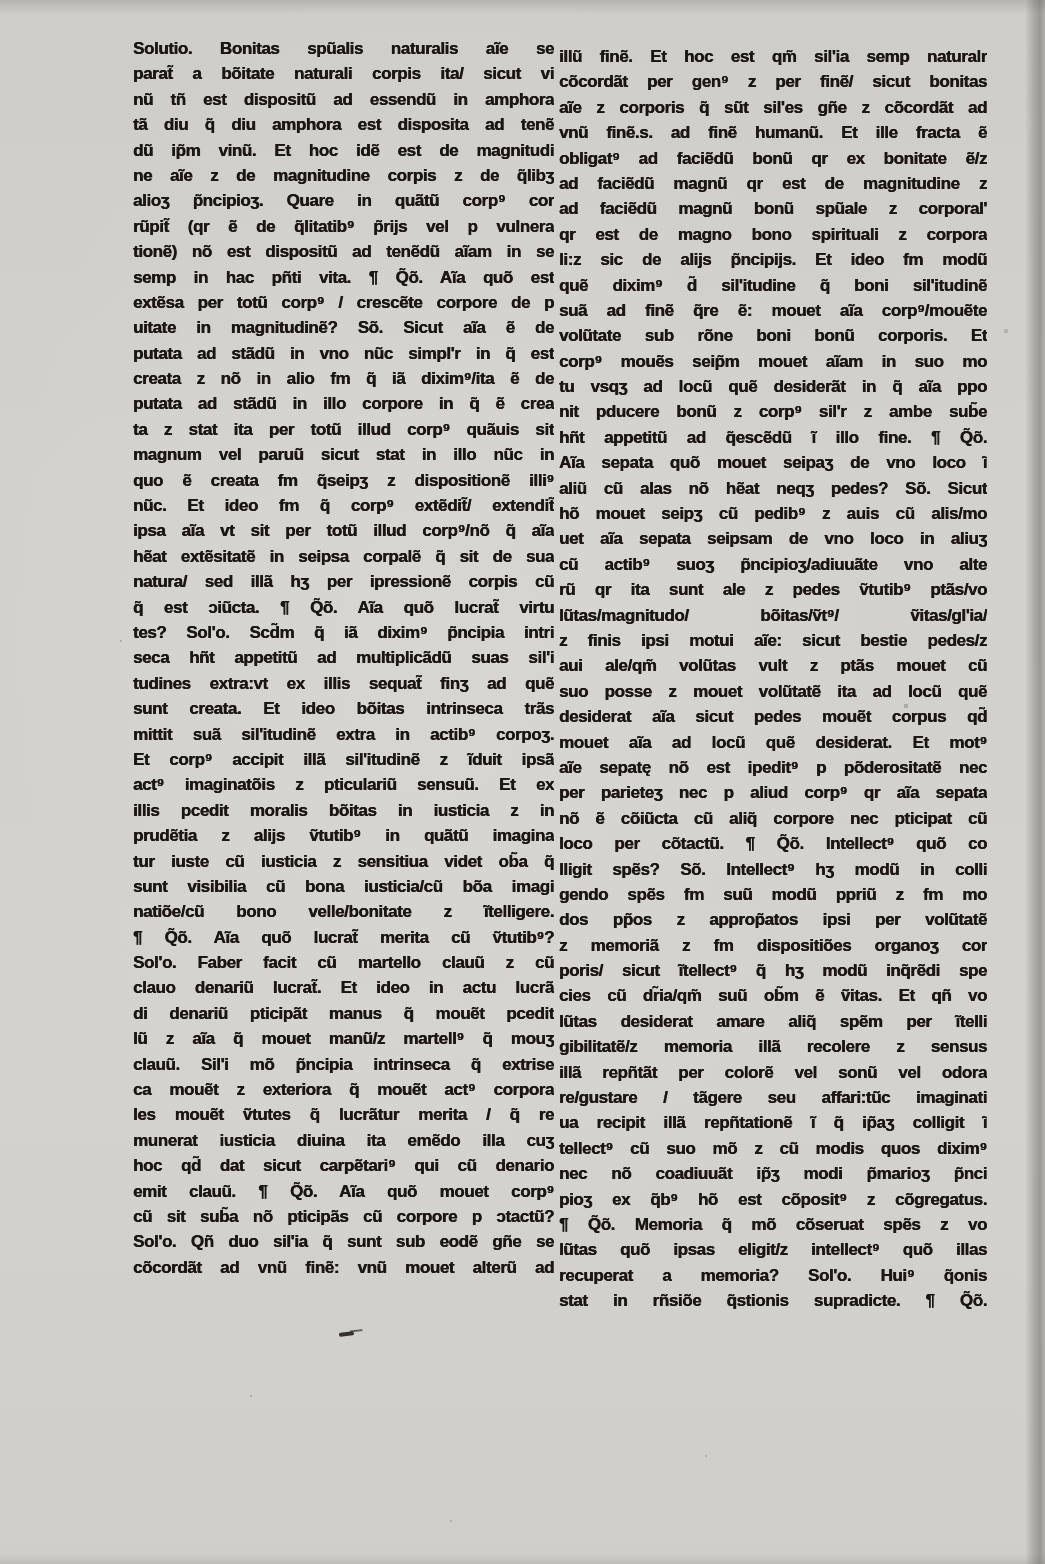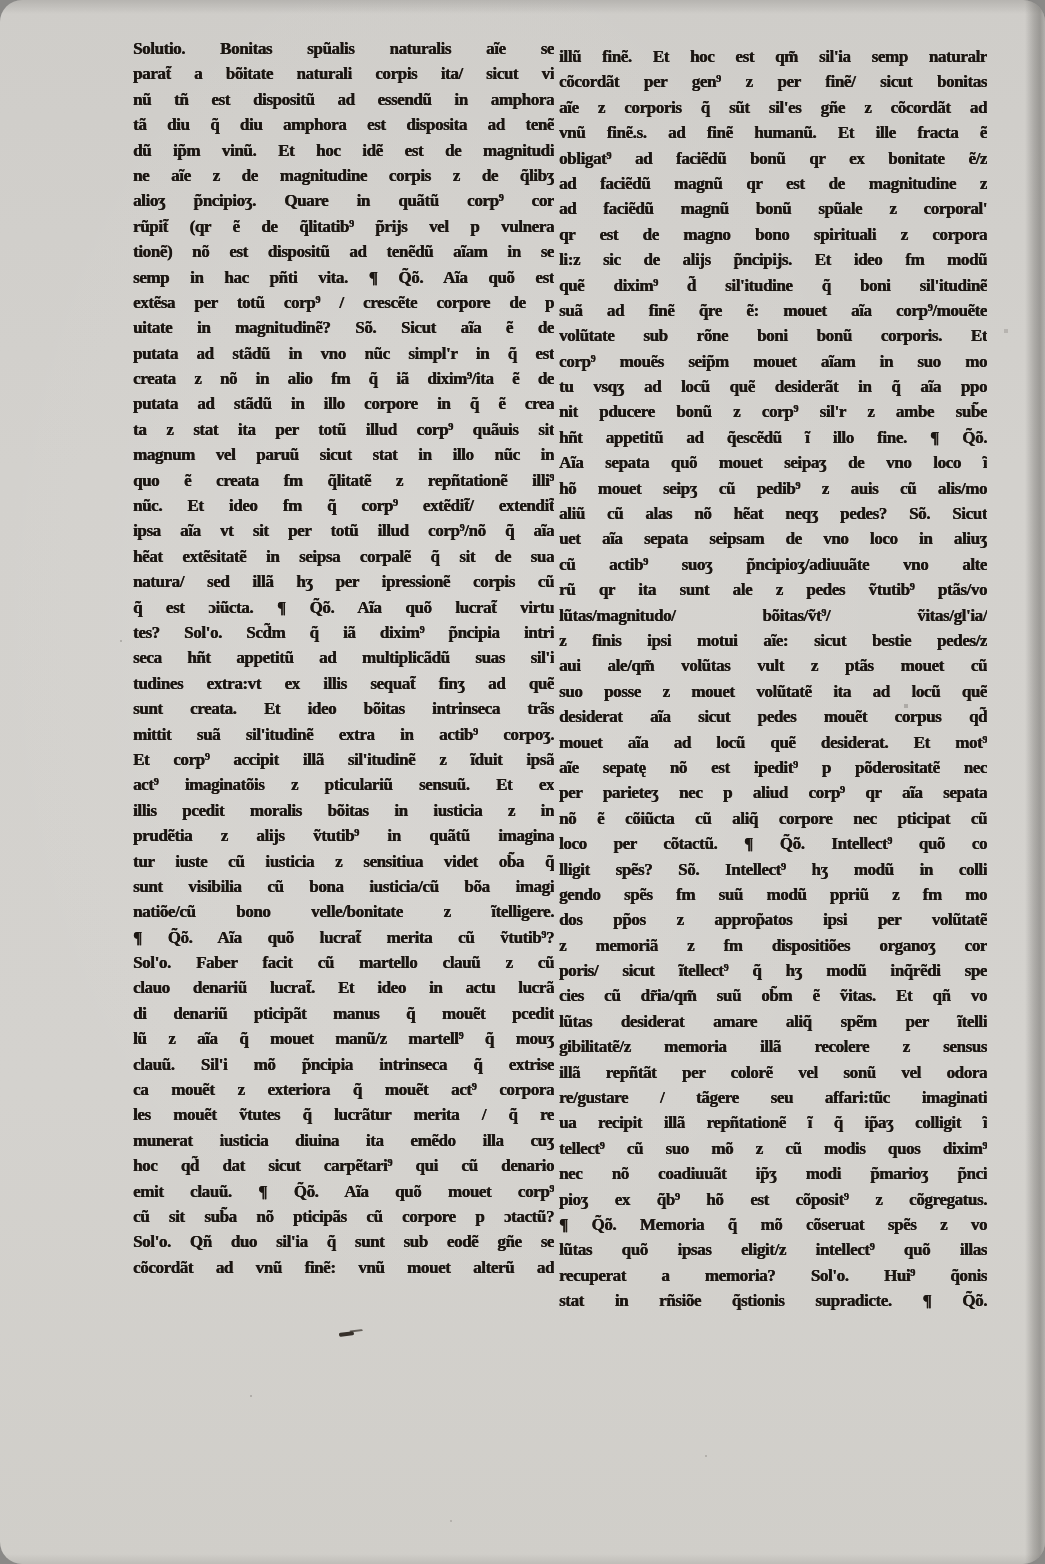--- a/index.html
+++ b/index.html
@@ -8,22 +8,21 @@
     background: #8a8987;
   }
   .scan {
     position: relative;
     width: 1045px;
     height: 1564px;
     overflow: hidden;
     background:
       radial-gradient(ellipse at 42% 40%, rgba(255,255,255,0.10) 0%, rgba(0,0,0,0) 55%),
       linear-gradient(180deg, #cfcdc9 0%, #d3d1cd 30%, #d4d2ce 70%, #d0cec9 100%);
-    font-family: Liberation Serif, serif;
-    border-radius: 22px;
+    font-family: Liberation Sans, sans-serif;
   }
   
   .edge-right {
     position: absolute;
     top: 0; right: 0;
     width: 20px; height: 100%;
     background: linear-gradient(to right,
       rgba(90,88,85,0.00) 0%,
       rgba(90,88,85,0.30) 45%,
       rgba(80,78,75,0.42) 75%,
@@ -99,21 +98,21 @@
       <div class="text-line">rũpit̃ (qr ẽ de q̃litatib⁹ p̃rijs vel p vulnera</div>
       <div class="text-line">tionẽ) nõ est dispositũ ad tenẽdũ aĩam in se</div>
       <div class="text-line">semp in hac pñti vita. ¶ Q̃õ. Aĩa quõ est</div>
       <div class="text-line">extẽsa per totũ corp⁹ / crescẽte corpore de p</div>
       <div class="text-line">uitate in magnitudinẽ? Sõ. Sicut aĩa ẽ de</div>
       <div class="text-line">putata ad stãdũ in vno nũc simpl'r in q̃ est</div>
       <div class="text-line">creata z nõ in alio fm q̃ iã dixim⁹/ita ẽ de</div>
       <div class="text-line">putata ad stãdũ in illo corpore in q̃ ẽ crea</div>
       <div class="text-line">ta z stat ita per totũ illud corp⁹ quãuis sit</div>
       <div class="text-line">magnum vel paruũ sicut stat in illo nũc in</div>
-      <div class="text-line">quo ẽ creata fm q̃litatẽ z repñtationẽ illi⁹</div>
+      <div class="text-line">quo ẽ creata fm q̃seipʒ z dispositionẽ illi⁹</div>
       <div class="text-line">nũc. Et ideo fm q̃ corp⁹ extẽdit̃/ extendit̃</div>
       <div class="text-line">ipsa aĩa vt sit per totũ illud corp⁹/nõ q̃ aĩa</div>
       <div class="text-line">hẽat extẽsitatẽ in seipsa corpalẽ q̃ sit de sua</div>
       <div class="text-line">natura/ sed illã hʒ per ipressionẽ corpis cũ</div>
       <div class="text-line">q̃ est ɔiũcta. ¶ Q̃õ. Aĩa quõ lucrat̃ virtu</div>
       <div class="text-line">tes? Sol'o. Scd̃m q̃ iã dixim⁹ p̃ncipia intri</div>
       <div class="text-line">seca hñt appetitũ ad multiplicãdũ suas sil'i</div>
       <div class="text-line">tudines extra:vt ex illis sequat̃ finʒ ad quẽ</div>
       <div class="text-line">sunt creata. Et ideo bõitas intrinseca trãs</div>
       <div class="text-line">mittit suã sil'itudinẽ extra in actib⁹ corpoʒ.</div>
@@ -151,22 +150,22 @@
       <div class="text-line">qr est de magno bono spirituali z corpora</div>
       <div class="text-line">li:z sic de alijs p̃ncipijs. Et ideo fm modũ</div>
       <div class="text-line">quẽ dixim⁹ d̃ sil'itudine q̃ boni sil'itudinẽ</div>
       <div class="text-line">suã ad finẽ q̃re ẽ: mouet aĩa corp⁹/mouẽte</div>
       <div class="text-line">volũtate sub rõne boni bonũ corporis. Et</div>
       <div class="text-line">corp⁹ mouẽs seip̃m mouet aĩam in suo mo</div>
       <div class="text-line">tu vsqʒ ad locũ quẽ desiderãt in q̃ aĩa ppo</div>
       <div class="text-line">nit pducere bonũ z corp⁹ sil'r z ambe sub̃e</div>
       <div class="text-line">hñt appetitũ ad q̃escẽdũ ĩ illo fine. ¶ Q̃õ.</div>
       <div class="text-line">Aĩa sepata quõ mouet seipaʒ de vno loco ĩ</div>
+      <div class="text-line">aliũ cũ alas nõ hẽat neqʒ pedes? Sõ. Sicut</div>
       <div class="text-line">hõ mouet seipʒ cũ pedib⁹ z auis cũ alis/mo</div>
-      <div class="text-line">aliũ cũ alas nõ hẽat neqʒ pedes? Sõ. Sicut</div>
       <div class="text-line">uet aĩa sepata seipsam de vno loco in aliuʒ</div>
       <div class="text-line">cũ actib⁹ suoʒ p̃ncipioʒ/adiuuãte vno alte</div>
       <div class="text-line">rũ qr ita sunt ale z pedes ṽtutib⁹ ptãs/vo</div>
       <div class="text-line">lũtas/magnitudo/ bõitas/ṽt⁹/ ṽitas/gl'ia/</div>
       <div class="text-line">z finis ipsi motui aĩe: sicut bestie pedes/z</div>
       <div class="text-line">aui ale/qm̃ volũtas vult z ptãs mouet cũ</div>
       <div class="text-line">suo posse z mouet volũtatẽ ita ad locũ quẽ</div>
       <div class="text-line">desiderat aĩa sicut pedes mouẽt corpus qd̃</div>
       <div class="text-line">mouet aĩa ad locũ quẽ desiderat. Et mot⁹</div>
       <div class="text-line">aĩe sepatę nõ est ipedit⁹ p põderositatẽ nec</div>

